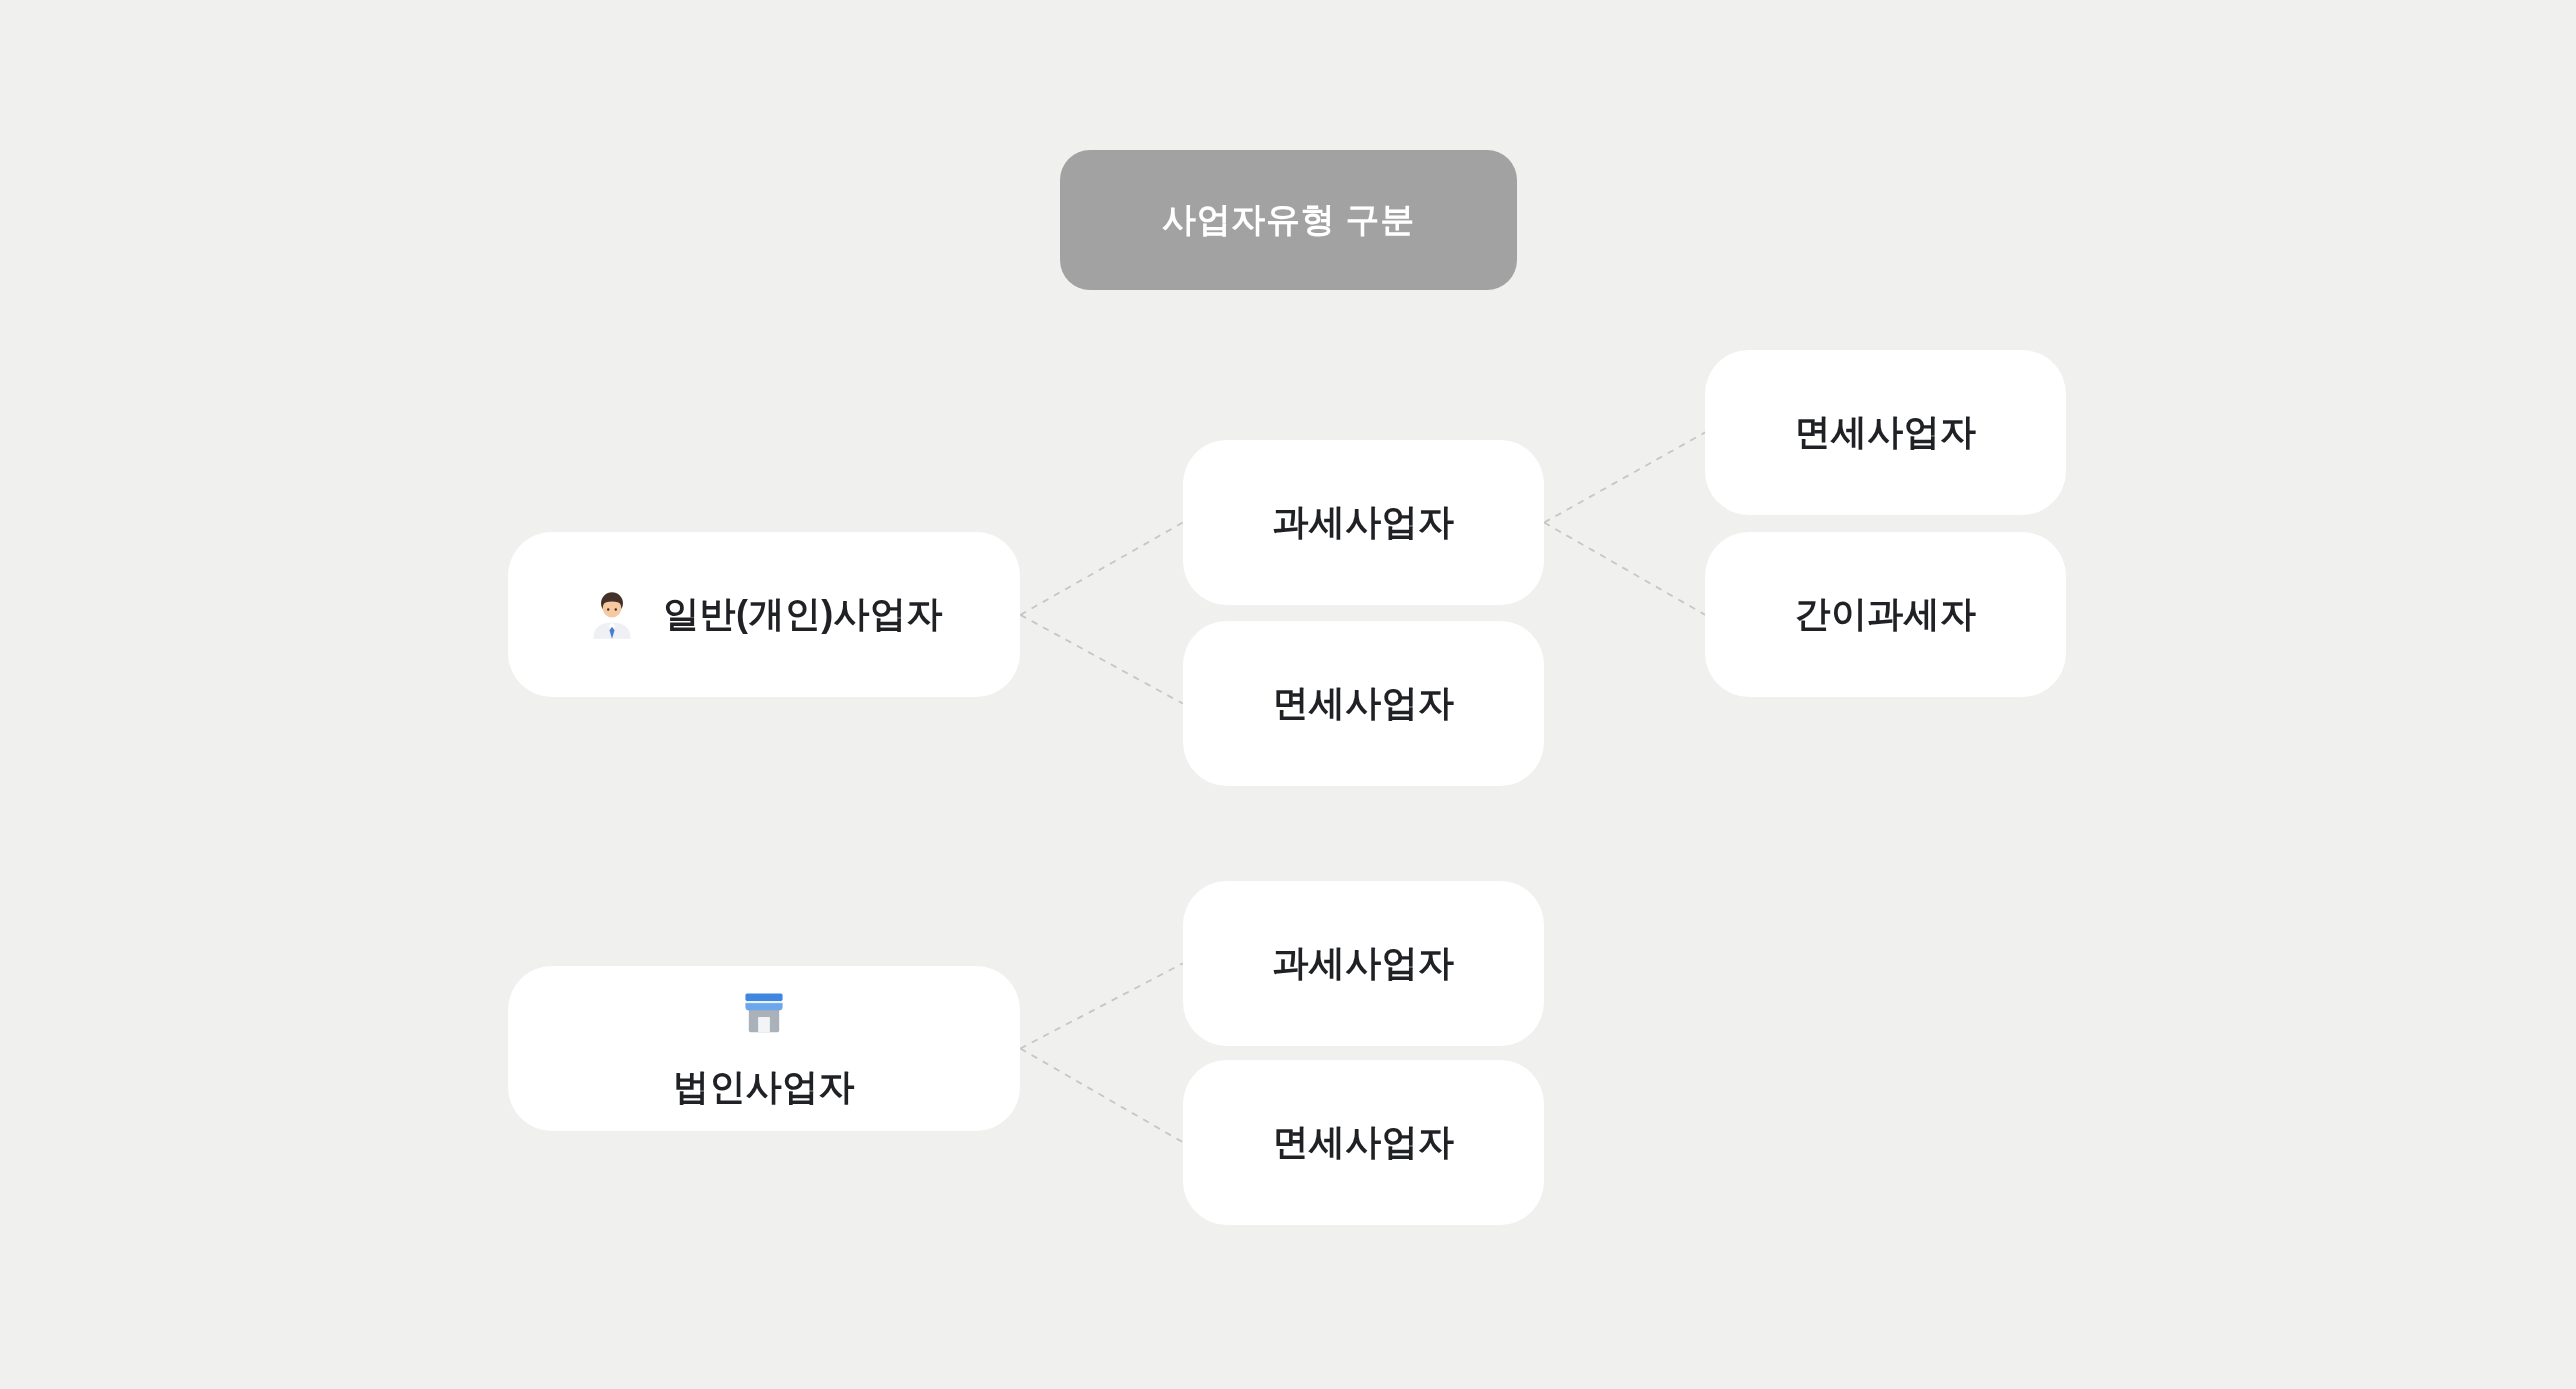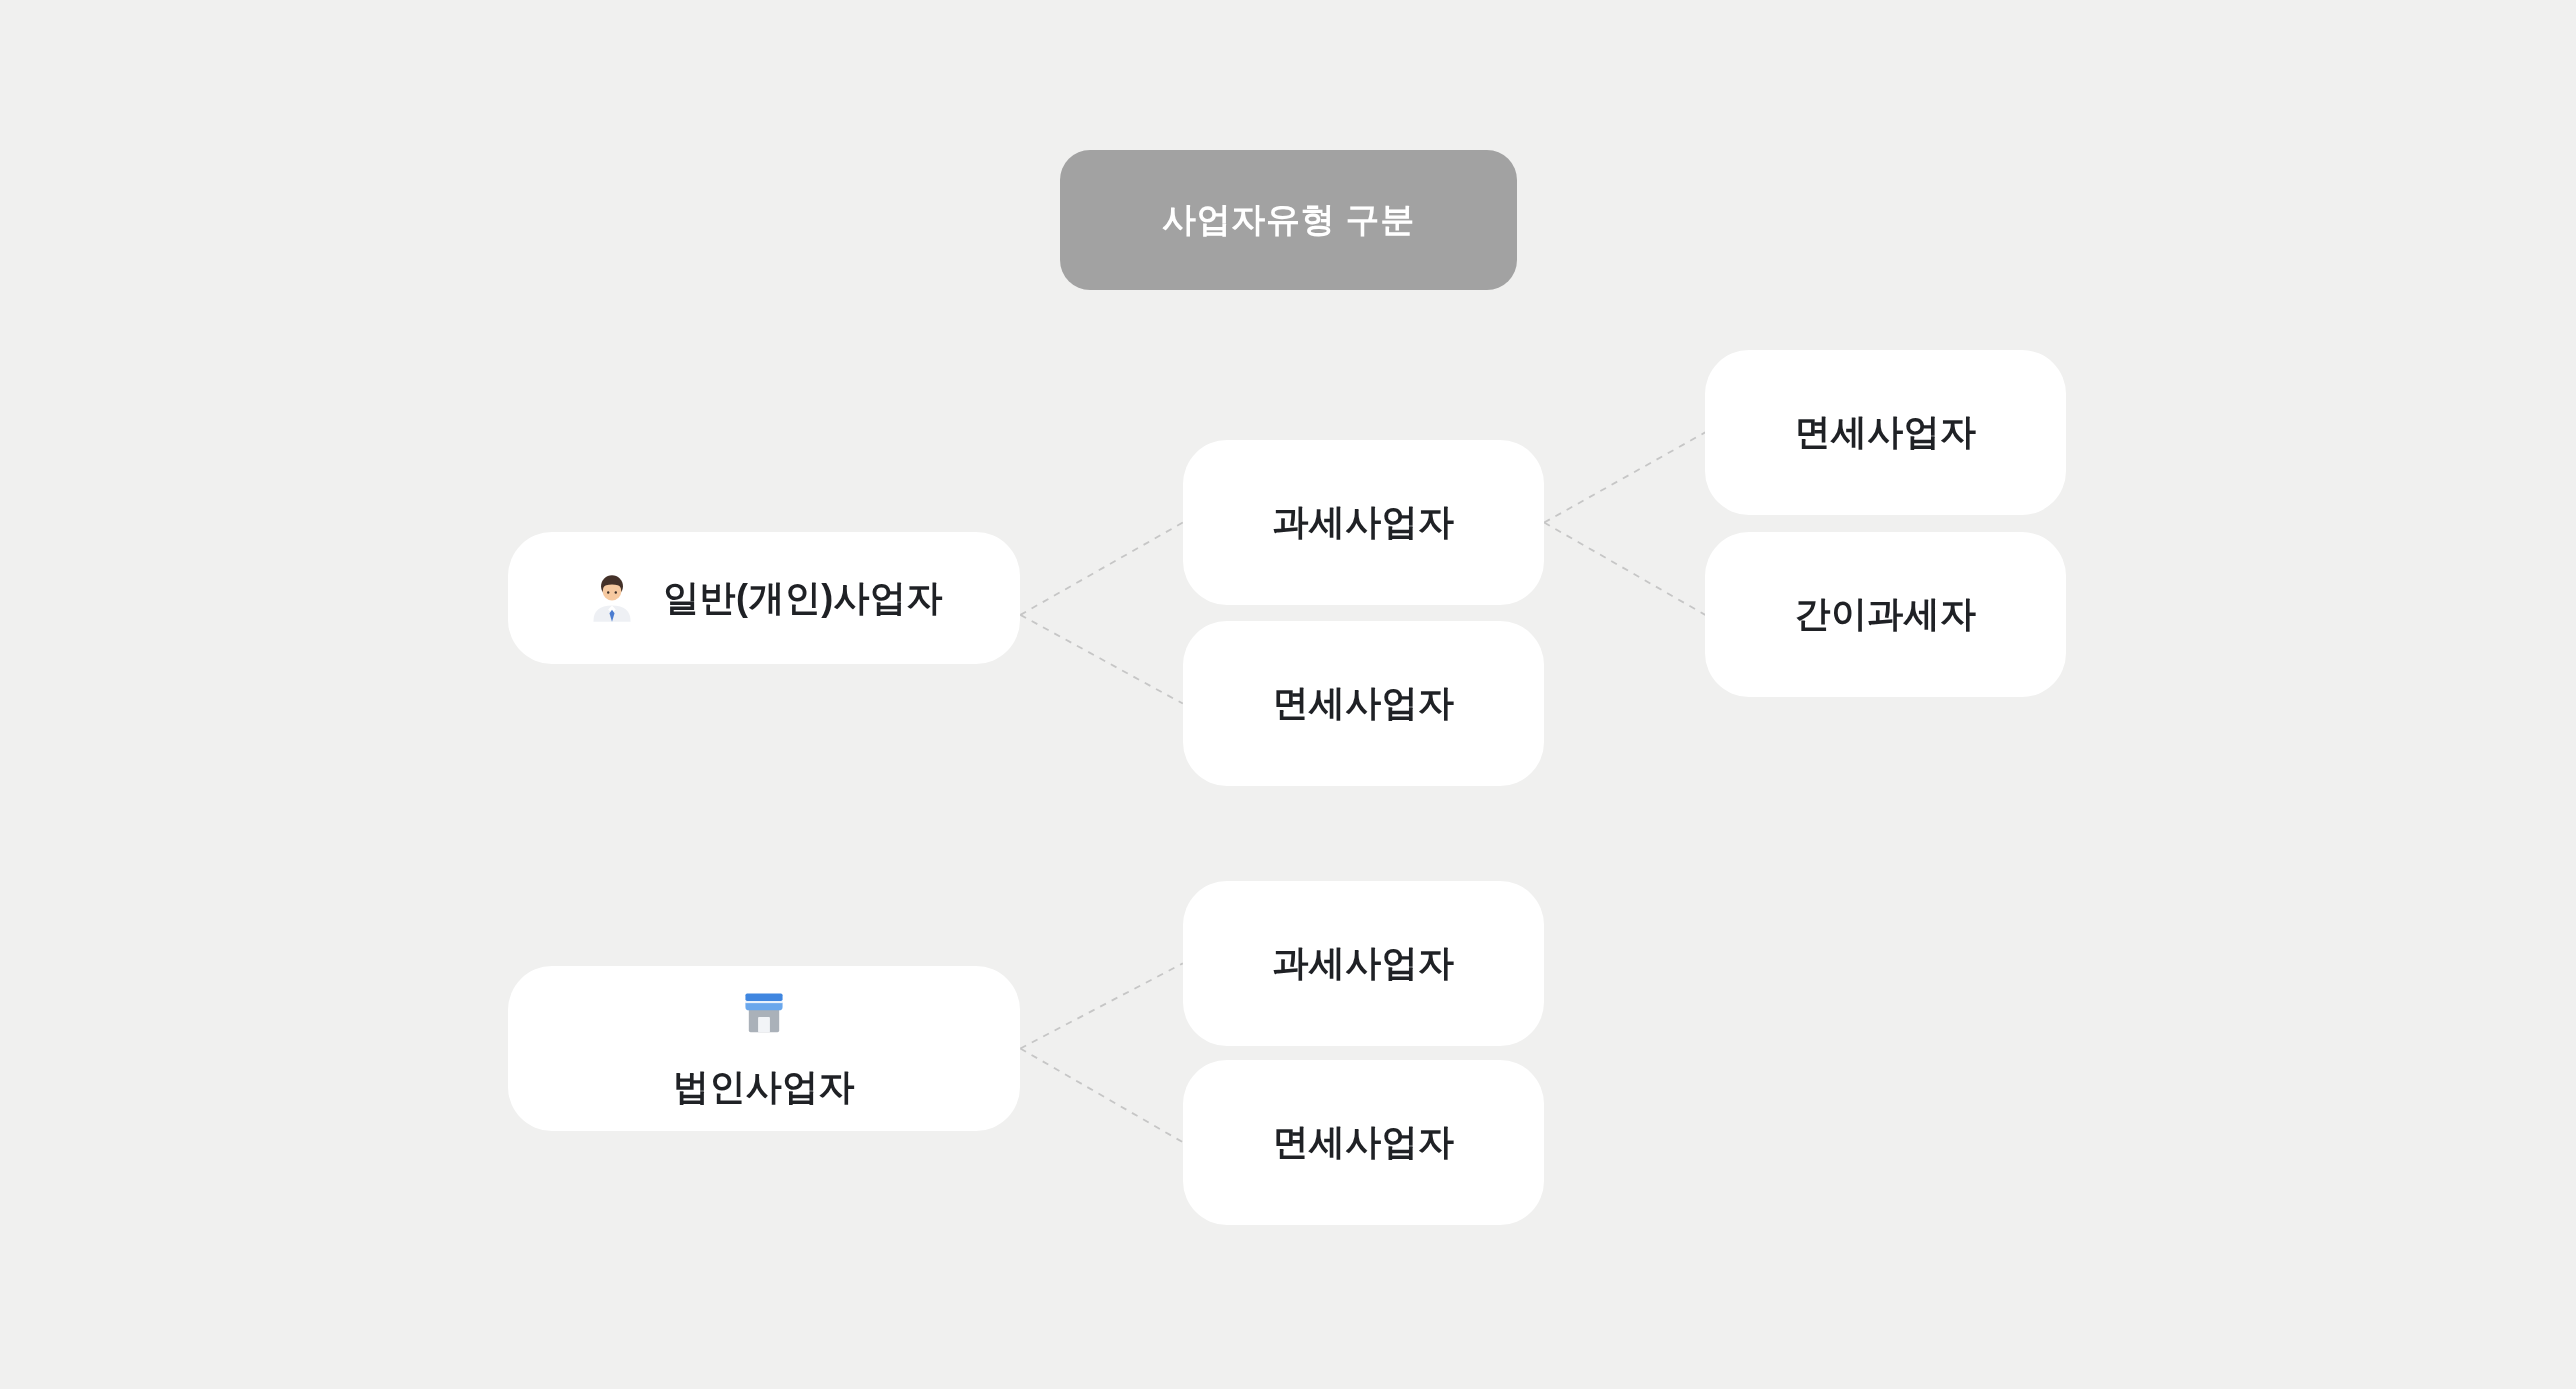--- a/index.html
+++ b/index.html
@@ -45,21 +45,21 @@
     border-radius: 44px;
     display: flex;
     align-items: center;
     justify-content: center;
     gap: 24px;
     color: #1f2125;
     font-size: 36px;
     font-weight: 700;
     letter-spacing: 0.4px;
   }
-  .node-individual { left: 508px;  top: 532px;  width: 512px; height: 132px; text-align: center; }
+  .node-individual { left: 508px;  top: 532px;  width: 512px; height: 165px; text-align: center; }
   .node-corporate  { left: 508px;  top: 966px; width: 512px; height: 165px; flex-direction: column; }
   .node-taxable-1  { left: 1183px; top: 440px;  width: 361px; height: 165px; }
   .node-exempt-1   { left: 1183px; top: 621px;  width: 361px; height: 165px; }
   .node-general    { left: 1705px; top: 350px;  width: 361px; height: 165px; }
   .node-simplified { left: 1705px; top: 532px;  width: 361px; height: 165px; }
   .node-taxable-2  { left: 1183px; top: 881px; width: 361px; height: 165px; }
   .node-exempt-2   { left: 1183px; top: 1060px; width: 361px; height: 165px; }
   .node-icon {
     display: inline-flex;
     align-items: center;

